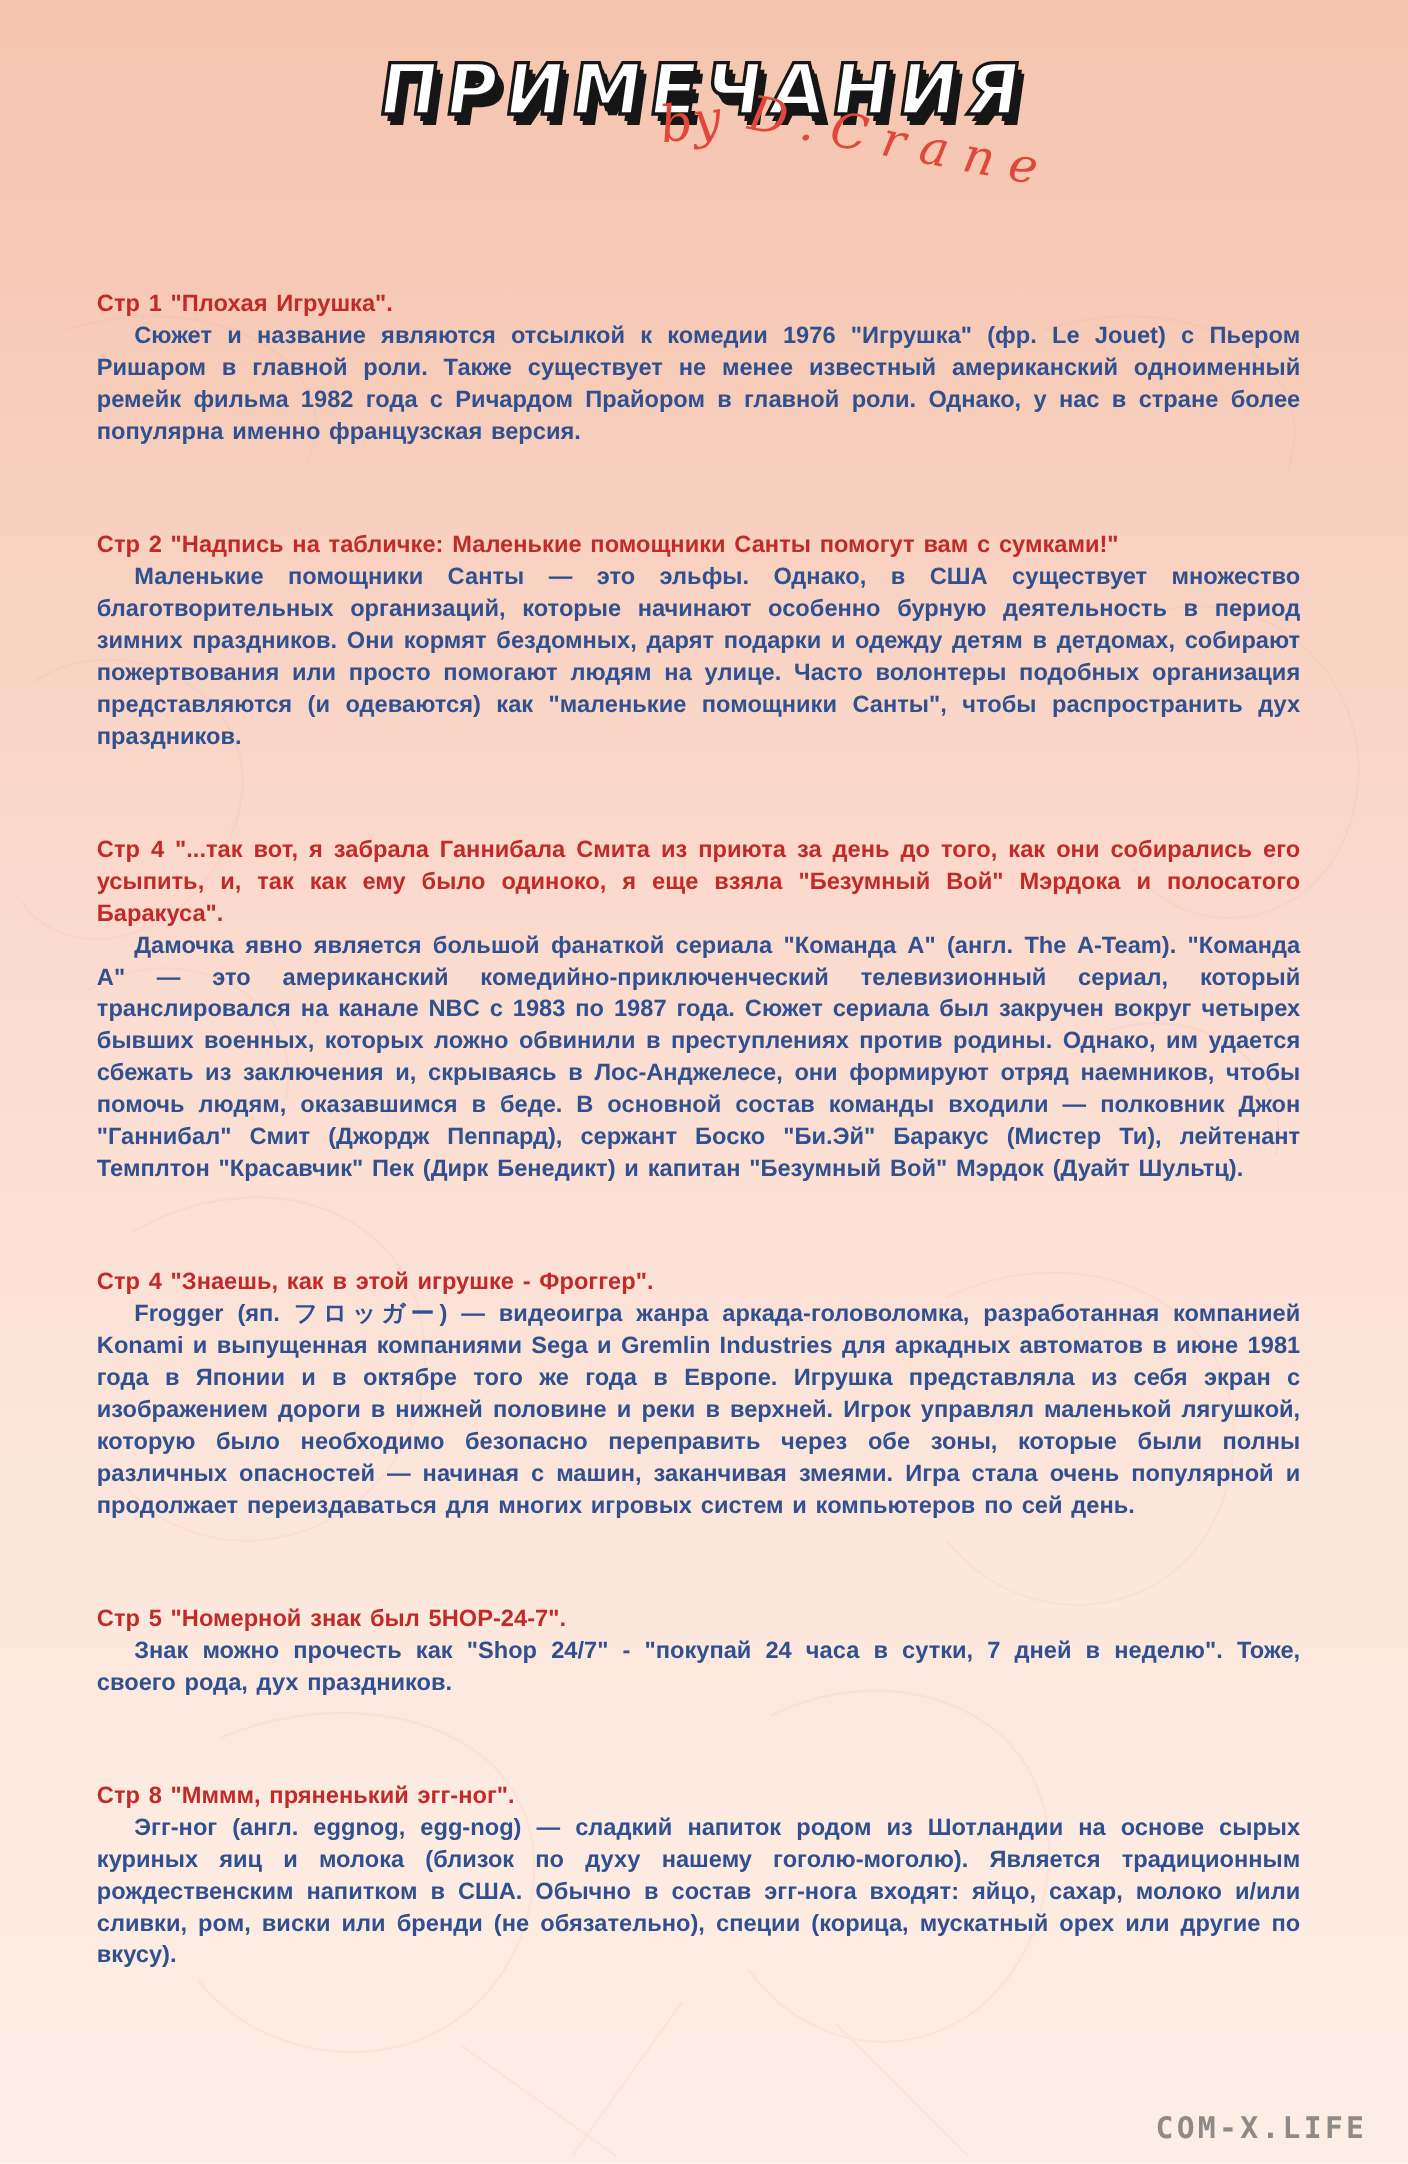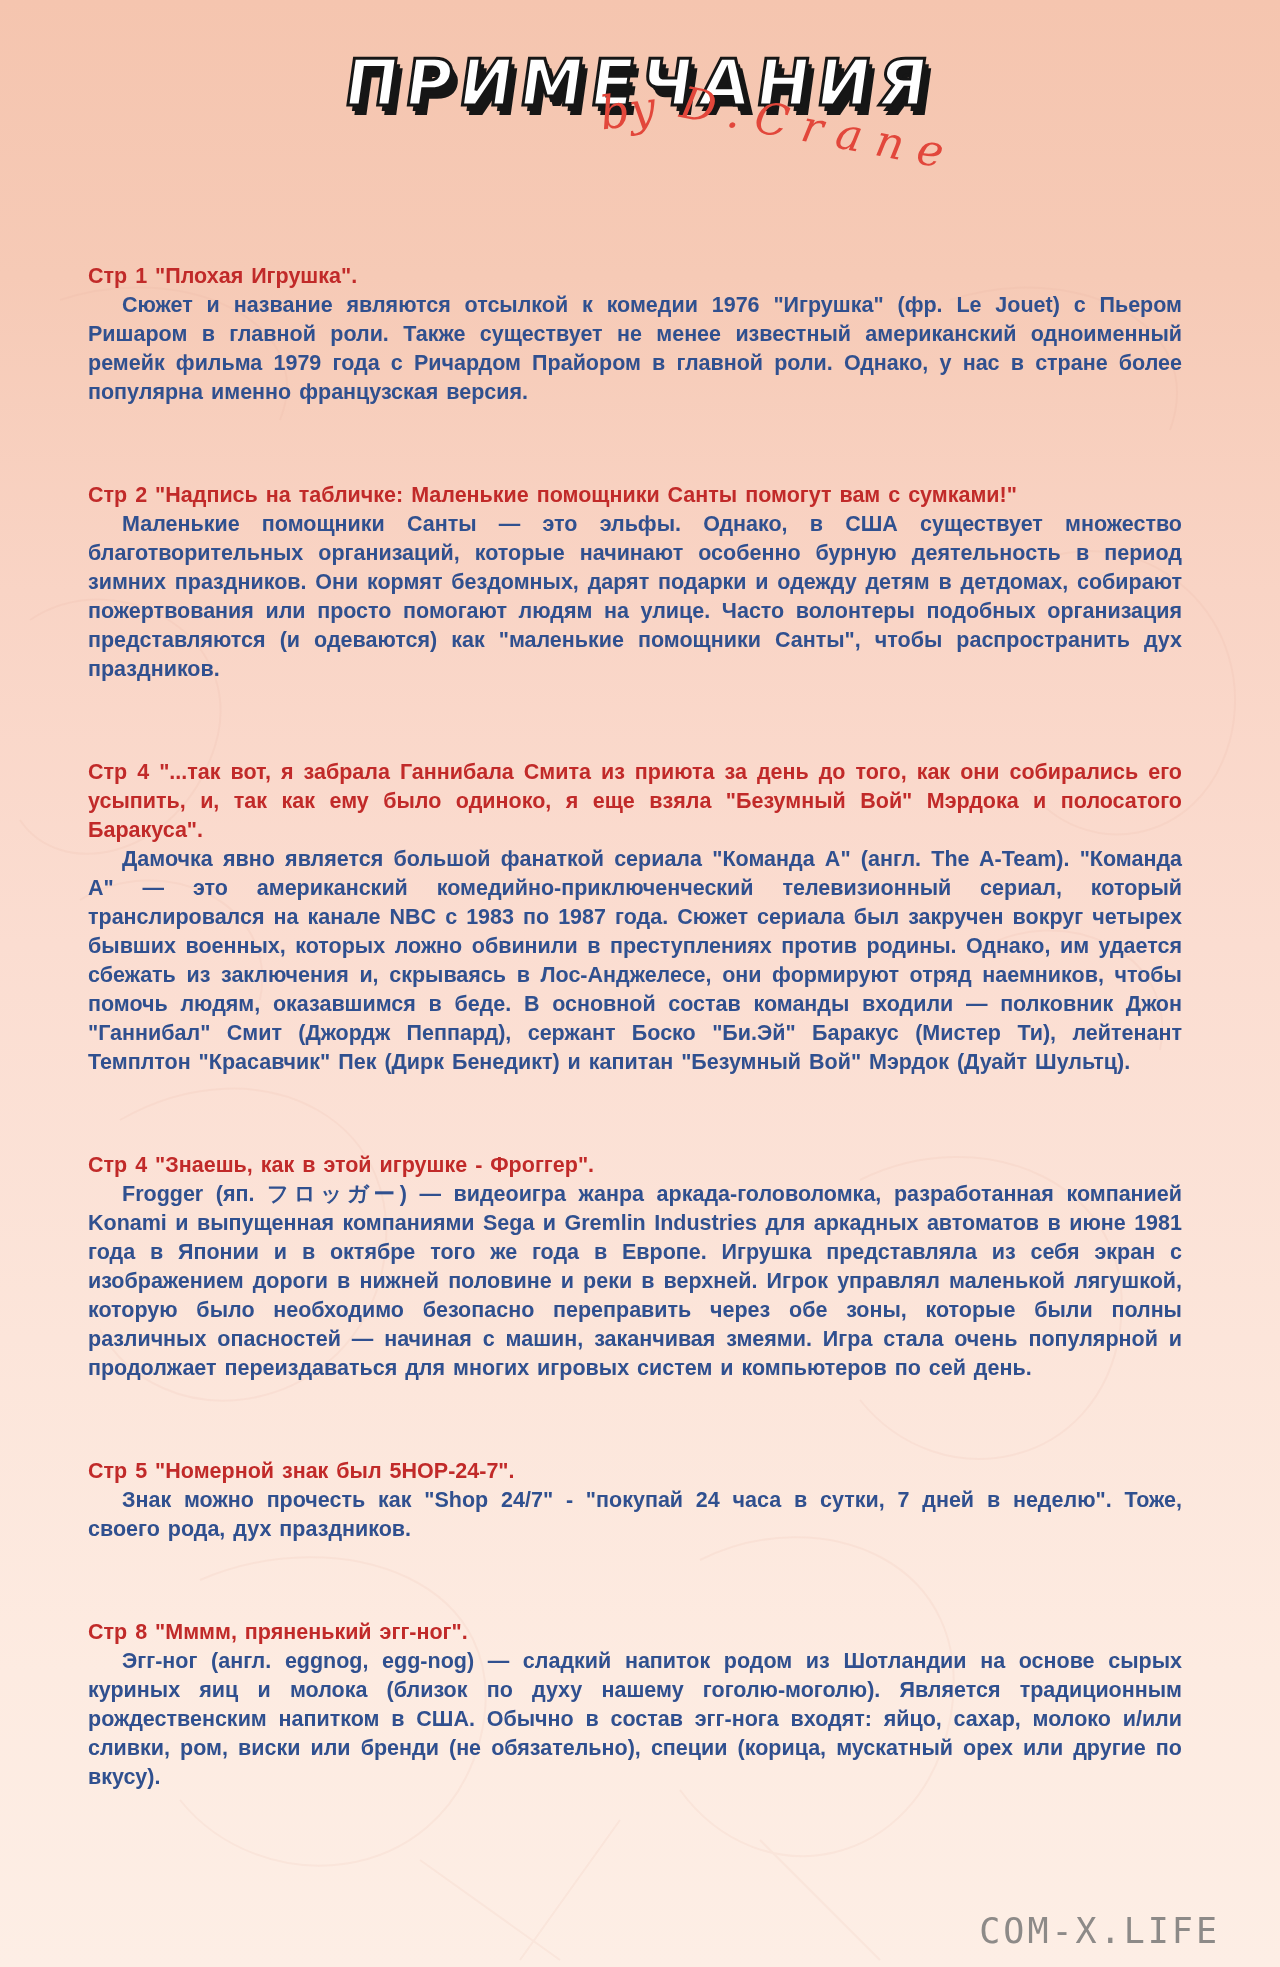--- a/index.html
+++ b/index.html
@@ -91,25 +91,25 @@
     font-size: 21.5px;
     font-weight: bold;
     line-height: 29px;
     text-align: justify;
     text-indent: 34px;
     word-spacing: 2px;
   }
 
   .watermark {
     position: absolute;
-    right: 60px;
+    right: 37px;
     bottom: 16px;
     font-family: "DejaVu Sans Mono", monospace;
-    font-size: 35px;
-    font-weight: normal;
+    font-size: 27px;
+    font-weight: bold;
     letter-spacing: 3px;
     color: #8d8a88;
   }
 </style>
 </head>
 <body>
 
 <div class="page">
 
   <svg class="sketch-bg" viewBox="0 0 1280 1967" xmlns="http://www.w3.org/2000/svg" aria-hidden="true">
@@ -133,21 +133,21 @@
   </div>
 
   <div class="signature">
     <span class="sig-by">by</span><span class="sig-name">D.Crane</span>
   </div>
 
   <main class="content">
 
     <section class="note">
       <h2 class="note-heading">Стр 1 "Плохая Игрушка".</h2>
-      <p class="note-body">Сюжет и название являются отсылкой к комедии 1976 "Игрушка" (фр. Le Jouet) с Пьером Ришаром в главной роли. Также существует не менее известный американский одноименный ремейк фильма 1979 года с Ричардом Прайором в главной роли. Однако, у нас в стране более популярна именно французская версия.</p>
+      <p class="note-body">Сюжет и название являются отсылкой к комедии 1976 "Игрушка" (фр. Le Jouet) с Пьером Ришаром в главной роли. Также существует не менее известный американский одноименный ремейк фильма 1982 года с Ричардом Прайором в главной роли. Однако, у нас в стране более популярна именно французская версия.</p>
     </section>
 
     <section class="note">
       <h2 class="note-heading">Стр 2 "Надпись на табличке: Маленькие помощники Санты помогут вам с сумками!"</h2>
       <p class="note-body">Маленькие помощники Санты — это эльфы. Однако, в США существует множество благотворительных организаций, которые начинают особенно бурную деятельность в период зимних праздников. Они кормят бездомных, дарят подарки и одежду детям в детдомах, собирают пожертвования или просто помогают людям на улице. Часто волонтеры подобных организация представляются (и одеваются) как "маленькие помощники Санты", чтобы распространить дух праздников.</p>
     </section>
 
     <section class="note">
       <h2 class="note-heading">Стр 4 "...так вот, я забрала Ганнибала Смита из приюта за день до того, как они собирались его усыпить, и, так как ему было одиноко, я еще взяла "Безумный Вой" Мэрдока и полосатого Баракуса".</h2>
       <p class="note-body">Дамочка явно является большой фанаткой сериала "Команда А" (англ. The A-Team). "Команда А" — это американский комедийно-приключенческий телевизионный сериал, который транслировался на канале NBC с 1983 по 1987 года. Сюжет сериала был закручен вокруг четырех бывших военных, которых ложно обвинили в преступлениях против родины. Однако, им удается сбежать из заключения и, скрываясь в Лос-Анджелесе, они формируют отряд наемников, чтобы помочь людям, оказавшимся в беде. В основной состав команды входили — полковник Джон "Ганнибал" Смит (Джордж Пеппард), сержант Боско "Би.Эй" Баракус (Мистер Ти), лейтенант Темплтон "Красавчик" Пек (Дирк Бенедикт) и капитан "Безумный Вой" Мэрдок (Дуайт Шультц).</p>

